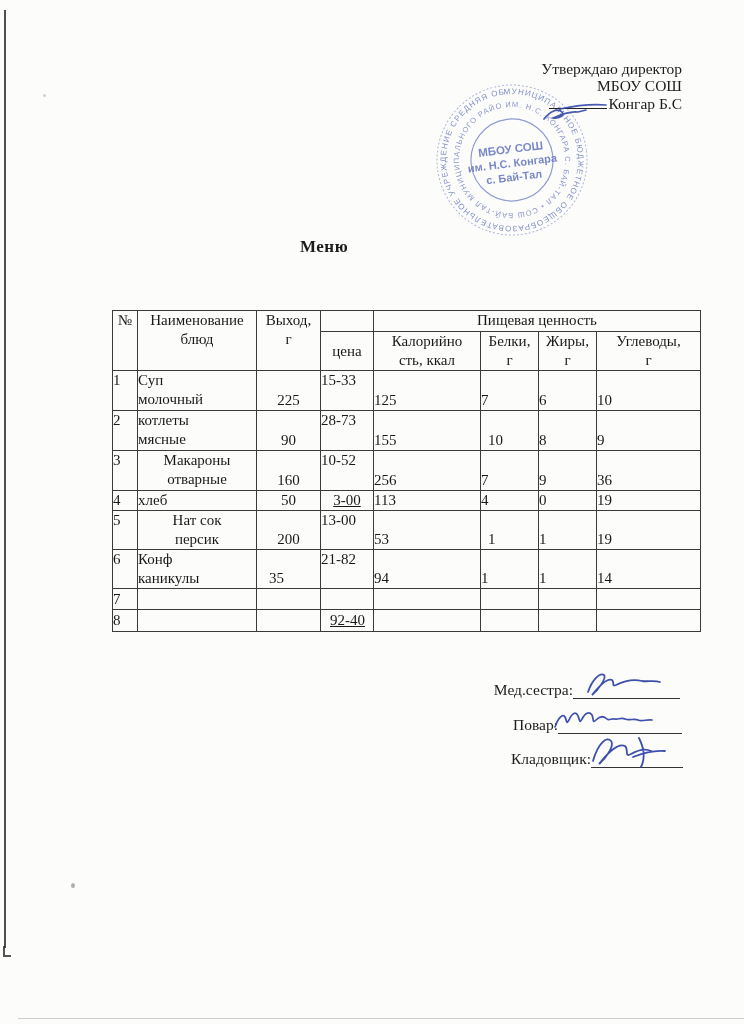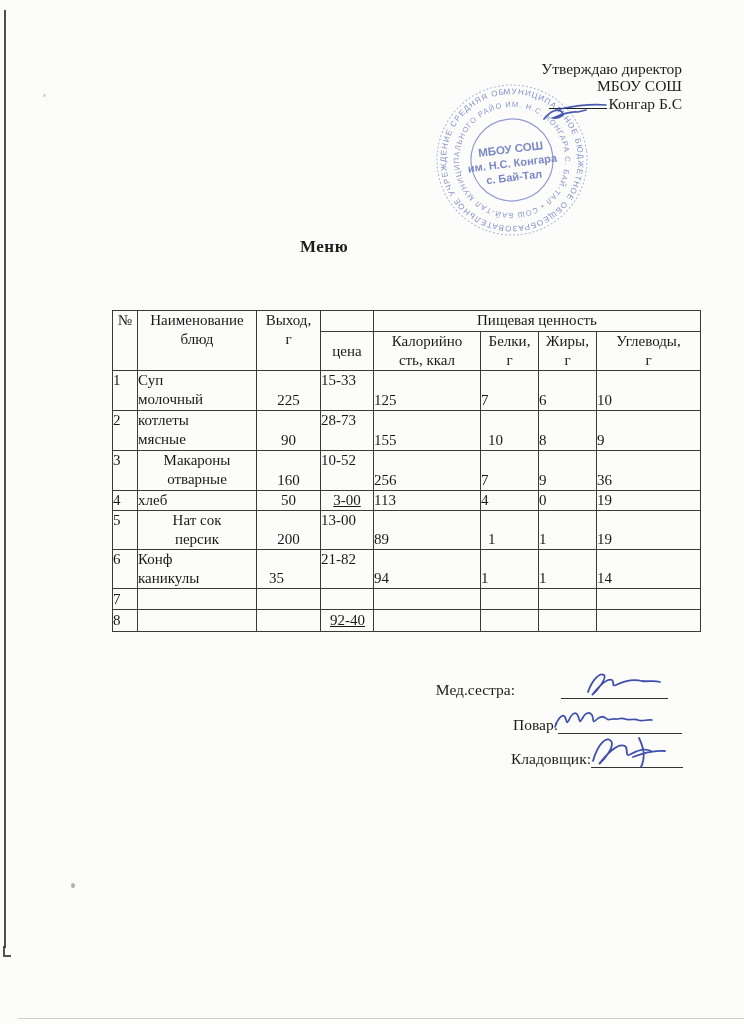--- a/index.html
+++ b/index.html
@@ -47,21 +47,21 @@
   td.num{vertical-align:bottom;text-align:left;padding-bottom:2px;}
   td.num.left{text-align:left;padding-left:7px;}
   tr.single td.weight,tr.single td.num{vertical-align:middle;padding-bottom:0;}
   tr.single td.price{vertical-align:middle;text-align:center;padding:0;text-decoration:underline;}
   tr.single td.name{vertical-align:middle;padding-top:0;}
   tr.single td.no{vertical-align:middle;padding-top:0;}
 
   
   .sigrow{position:absolute;display:flex;align-items:flex-end;font-size:15.5px;z-index:3;}
   .sigrow .line{display:inline-block;border-bottom:1px solid #333;height:17px;}
-  .sig1{top:681px;right:76px;gap:46px;} .sig1 .line{width:107px;}
+  .sig1{top:681px;right:64px;} .sig1 .line{width:107px;}
   .sig2{top:716px;right:62px;} .sig2 .line{width:124px;}
   .sig3{top:750px;right:61px;} .sig3 .line{width:92px;}
   .ink{position:absolute;z-index:4;}
   .ink1{left:580px;top:668px;} .ink2{left:551px;top:704px;} .ink3{left:583px;top:733px;}
 </style>
 </head>
 <body>
 
 <div id="page">
 
@@ -166,21 +166,21 @@
       <td class="num">113</td>
       <td class="num">4</td>
       <td class="num">0</td>
       <td class="num">19</td>
     </tr>
     <tr class="r38">
       <td class="no">5</td>
       <td class="name center"><span>Нат сок</span><br><span>персик</span></td>
       <td class="weight">200</td>
       <td class="price">13-00</td>
-      <td class="num">89</td>
+      <td class="num">53</td>
       <td class="num left">1</td>
       <td class="num">1</td>
       <td class="num">19</td>
     </tr>
     <tr class="r38">
       <td class="no">6</td>
       <td class="name"><span>Конф</span><br><span>каникулы</span></td>
       <td class="weight left">35</td>
       <td class="price">21-82</td>
       <td class="num">94</td>

